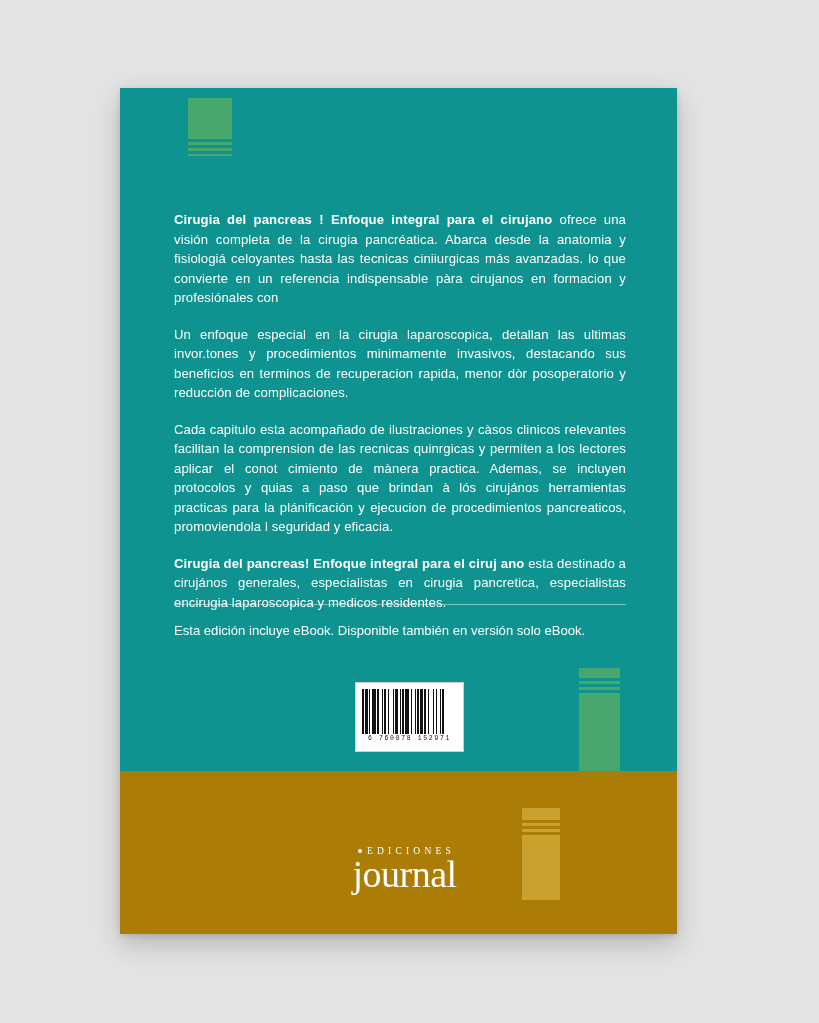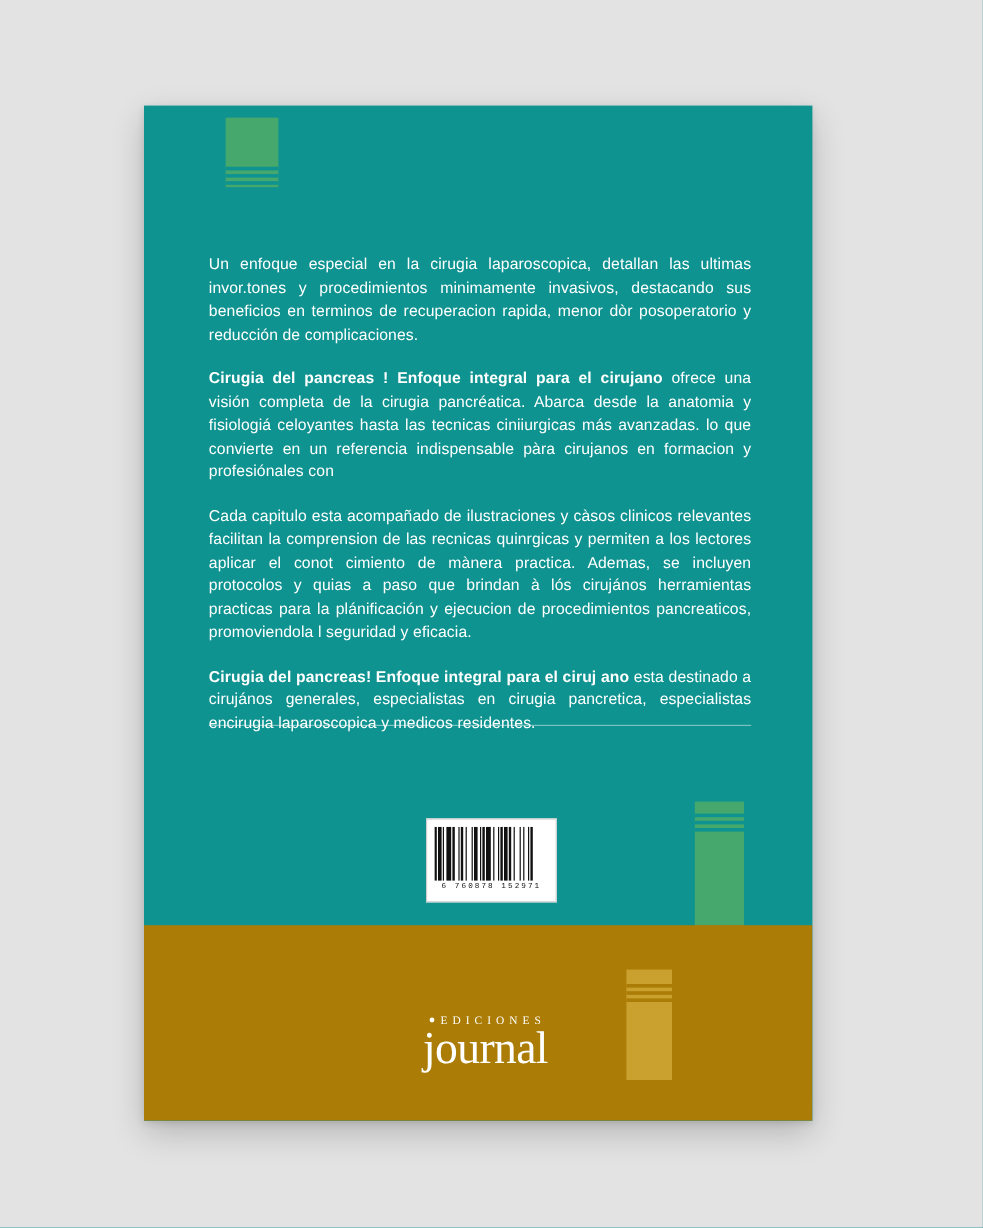--- a/index.html
+++ b/index.html
@@ -223,28 +223,29 @@
 
   <div class="book">
 
     <div class="orn-topleft">
       <span class="line l1"></span>
       <span class="line l2"></span>
       <span class="line l3"></span>
     </div>
 
     <div class="copy">
+      <p><b>Cirugia del pancreas ! Enfoque integral para el cirujano</b><span> ofrece una visión completa de la cirugia pancréatica. Abarca desde la anatomia y fisiologiá celoyantes hasta las tecnicas ciniiurgicas más avanzadas. lo que convierte en un referencia indispensable pàra cirujanos en formacion y profesiónales con</span></p>
       <p><span>Un enfoque especial en la cirugia laparoscopica, detallan las ultimas invor.tones y procedimientos minimamente invasivos, destacando sus beneficios en terminos de recuperacion rapida, menor dòr posoperatorio y reducción de complicaciones.</span></p>
-      <p><b>Cirugia del pancreas ! Enfoque integral para el cirujano</b><span> ofrece una visión completa de la cirugia pancréatica. Abarca desde la anatomia y fisiologiá celoyantes hasta las tecnicas ciniiurgicas más avanzadas. lo que convierte en un referencia indispensable pàra cirujanos en formacion y profesiónales con</span></p>
       <p><span>Cada capitulo esta acompañado de ilustraciones y càsos clinicos relevantes facilitan la comprension de las recnicas quinrgicas y permiten a los lectores aplicar el conot cimiento de mànera practica. Ademas, se incluyen protocolos y quias a paso que brindan à lós cirujános herramientas practicas para la plánificación y ejecucion de procedimientos pancreaticos, promoviendola l seguridad y eficacia.</span></p>
       <p><b>Cirugia del pancreas! Enfoque integral para el ciruj ano</b><span> esta destinado a cirujános generales, especialistas en cirugia pancretica, especialistas encirugia laparoscopica y medicos residentes.</span></p>
     </div>
 
     <div class="rule"></div>
 
+    <div class="ebook-note">Esta edición incluye eBook. Disponible también en versión solo eBook.</div>
 
     <div class="barcode">
       <div class="bars" id="barcode-bars">
           <i style="left: 0px; width: 2px;"></i>
           <i style="left: 3px; width: 3px;"></i>
           <i style="left: 7px; width: 1px;"></i>
           <i style="left: 10px; width: 4px;"></i>
           <i style="left: 15px; width: 2px;"></i>
           <i style="left: 20px; width: 1px;"></i>
           <i style="left: 22px; width: 2px;"></i>

